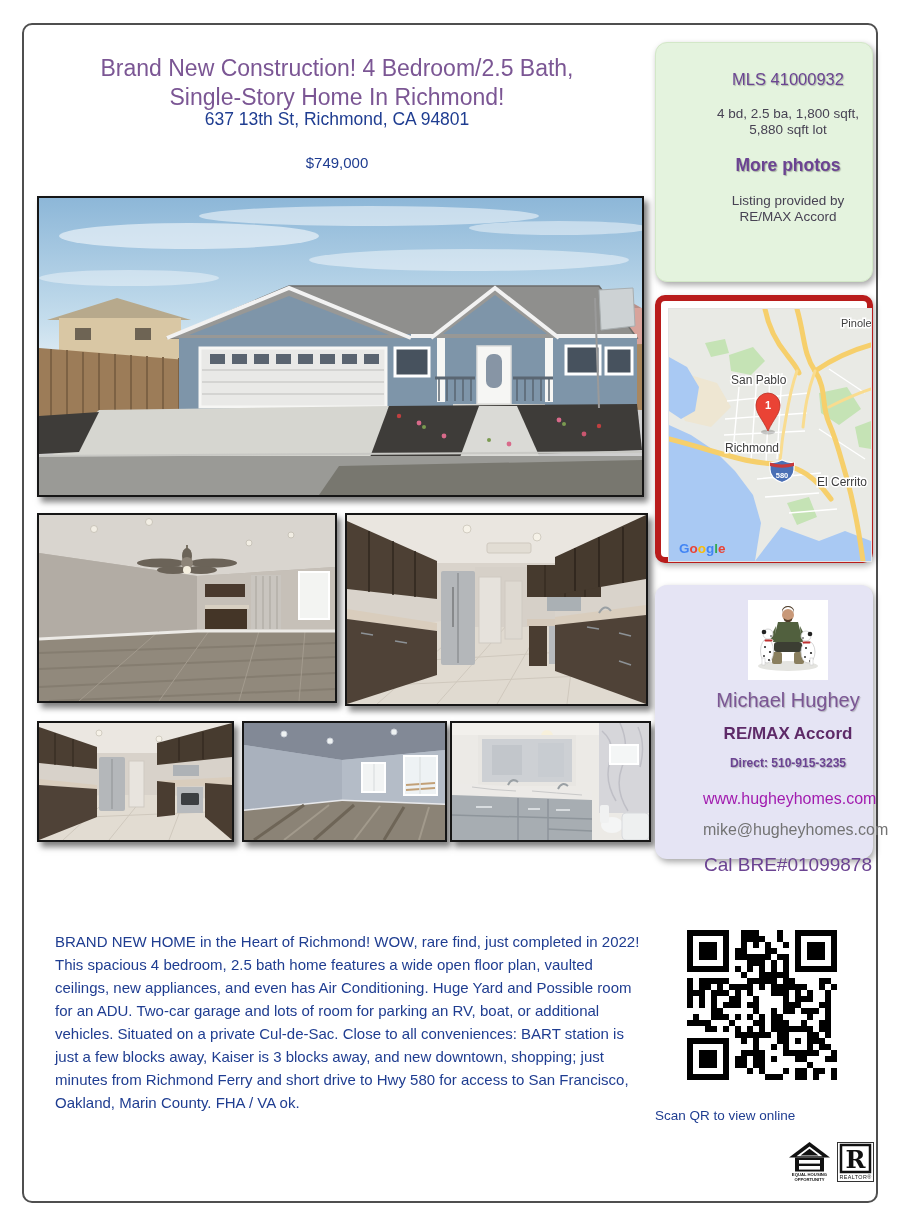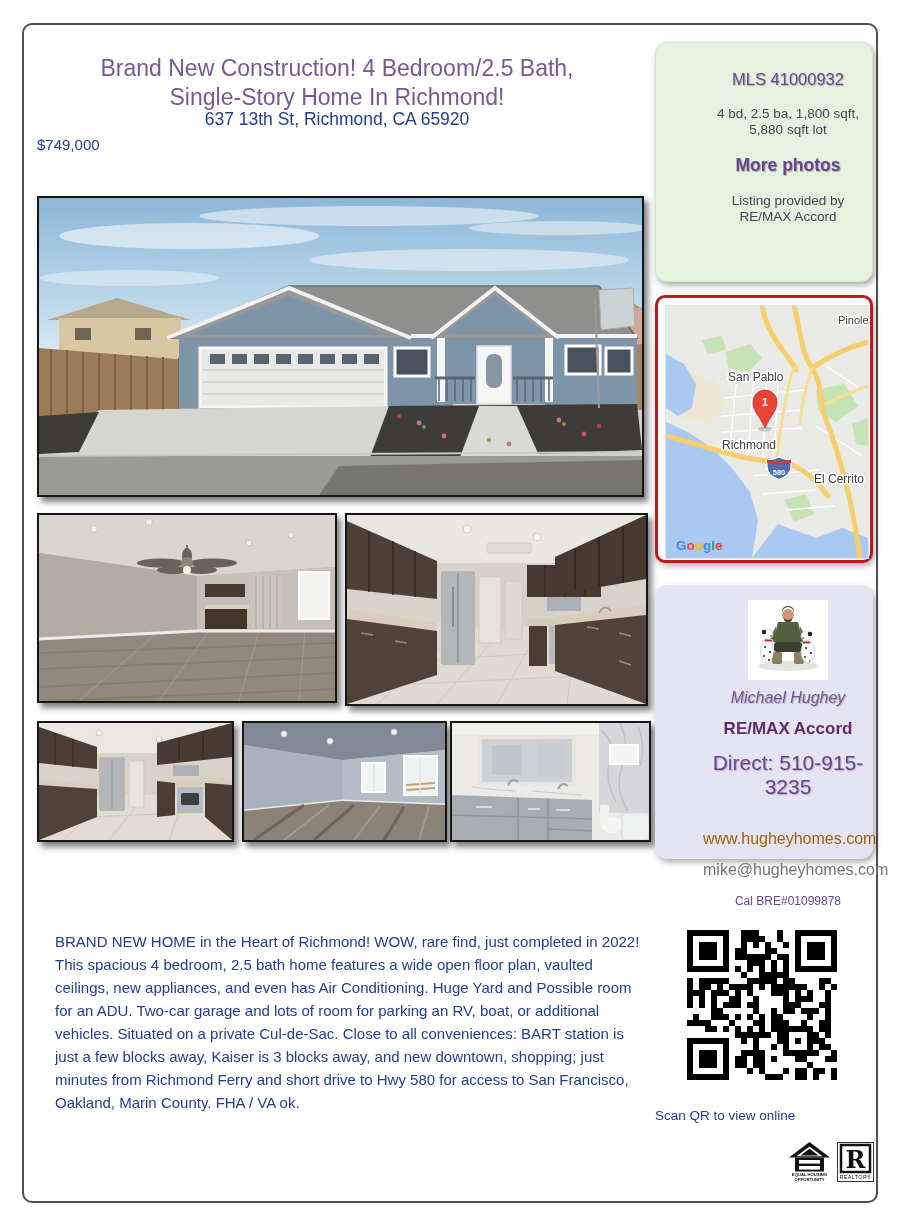--- a/index.html
+++ b/index.html
@@ -15,21 +15,21 @@
   .title{
     position:absolute;left:37px;top:54px;width:600px;text-align:center;
     font-size:23px;line-height:29px;color:#7b5694;
   }
   .title span{display:inline-block;max-width:548px;}
   .address{
     position:absolute;left:37px;top:109px;width:600px;text-align:center;
     font-size:17.5px;color:#1f3d91;
   }
   .price{
-    position:absolute;left:37px;top:136px;width:600px;text-align:left;
+    position:absolute;left:37px;top:154px;width:600px;text-align:center;
     font-size:15px;color:#1f3d91;
   }
   
   .photo{
     position:absolute;border:2px solid #161616;background:#cfcfcf;
     box-shadow:4px 5px 6px rgba(0,0,0,0.5);
   }
   .photo svg{display:block;width:100%;height:100%;}
   #photo-main{left:37px;top:196px;width:603px;height:297px;}
   #photo-living{left:37px;top:513px;width:296px;height:186px;}
@@ -48,53 +48,53 @@
     top:42px;height:240px;background:#e4f3de;border:1px solid #d3e8c8;
     border-radius:12px;box-shadow:2px 3px 6px rgba(0,0,0,0.35);
     text-align:center;padding-top:27px;
   }
   .mls{font-size:16.5px;color:#6b4592;text-shadow:1px 1px 1px rgba(70,70,70,0.35);margin-bottom:17px;}
   .stats{font-size:13.5px;line-height:16px;color:#474253;width:160px;margin:0 auto 17px;}
   .more-photos{font-size:17.5px;font-weight:bold;color:#6b4392;text-shadow:1px 1px 1px rgba(70,70,70,0.4);margin-top:14px;}
   .tour-url{font-size:15.5px;line-height:18px;color:#6b4392;text-shadow:0.5px 0.5px 1px rgba(70,70,70,0.3);}
   .listing-by{font-size:13.5px;line-height:16px;color:#474253;margin-top:17px;}
   #map-card{
-    top:295px;height:268px;background:#ffffff;border:3px solid #b91c1c;
+    top:295px;height:268px;background:#ffffff;border:6px solid #b91c1c;
     border-radius:10px;box-shadow:2px 3px 6px rgba(0,0,0,0.3);padding:7px;
   }
   #map-card svg{display:block;border:1px solid #e3e3e3;}
   #agent-card{
     top:585px;height:274px;background:#e5e4f4;border-radius:12px;
     box-shadow:2px 3px 6px rgba(0,0,0,0.35);text-align:center;padding-top:15px;
   }
   .agent-photo{width:80px;height:80px;margin:0 auto 9px;background:#fff;}
   .agent-photo svg{display:block;}
-  .agent-name{font-size:16px;color:#7b5694;text-shadow:1px 1px 1px rgba(80,80,80,0.35);margin-bottom:12px;font-style:italic;}
+  .agent-name{font-size:20px;color:#7b5694;text-shadow:1px 1px 1px rgba(80,80,80,0.35);margin-bottom:12px;}
   .agent-company{font-size:17px;font-weight:bold;color:#5e2a68;margin-bottom:12px;}
-  .agent-phone{font-size:21px;font-weight:normal;color:#6b4392;text-shadow:1px 1px 1px rgba(80,80,80,0.35);margin-bottom:31px;}
-  .agent-site{font-size:16px;color:#a16207;margin-bottom:13px;}
+  .agent-phone{font-size:12px;font-weight:bold;color:#6b4392;text-shadow:1px 1px 1px rgba(80,80,80,0.35);margin-bottom:20px;}
+  .agent-site{font-size:16px;color:#a21caf;margin-bottom:13px;}
   .agent-email{font-size:16px;color:#737373;margin-bottom:15px;text-align:center;}
-  .agent-license{font-size:12px;color:#6b4392;}
+  .agent-license{font-size:19px;color:#6b4392;}
   
   #qr-box{position:absolute;left:681px;top:924px;width:162px;height:162px;background:#fff;}
   .qr-caption{
     position:absolute;left:655px;top:1108px;width:218px;
     font-size:13.5px;color:#1f3d91;
   }
   
   #eh-logo{position:absolute;left:788px;top:1142px;width:43px;height:40px;}
   #realtor-logo{position:absolute;left:837px;top:1142px;width:37px;height:40px;}
 </style>
 </head>
 <body>
 
 <div class="page-border"></div>
 
 <div class="title"><span>Brand New Construction! 4 Bedroom/2.5 Bath, Single-Story Home In Richmond!</span></div>
-<div class="address">637 13th St, Richmond, CA 65920</div>
+<div class="address">637 13th St, Richmond, CA 94801</div>
 <div class="price">$749,000</div>
 
 <div class="photo" id="photo-main">
   <svg viewBox="0 0 603 297" preserveAspectRatio="none">
     <defs>
       <linearGradient id="sky" x1="0" y1="0" x2="0" y2="1">
         <stop offset="0" stop-color="#8db7d8"></stop>
           <stop offset="0.7" stop-color="#c3dcec"></stop>
           <stop offset="1" stop-color="#e3eef5"></stop>
       </linearGradient>

